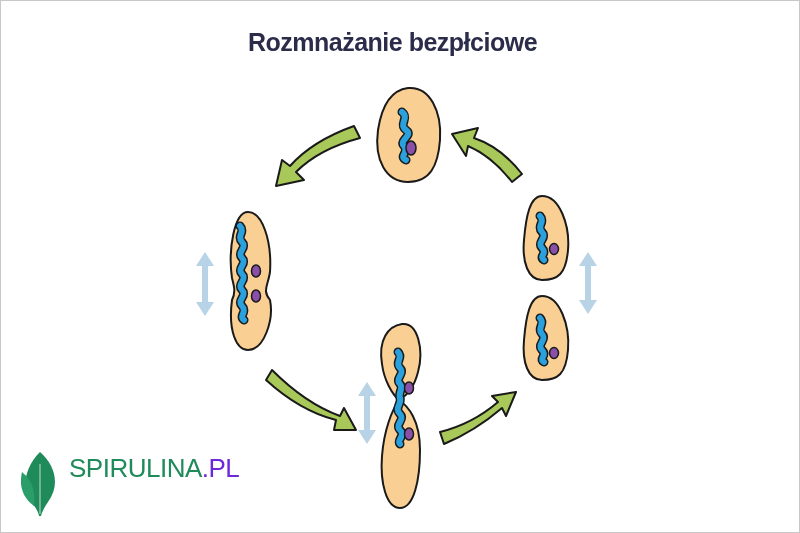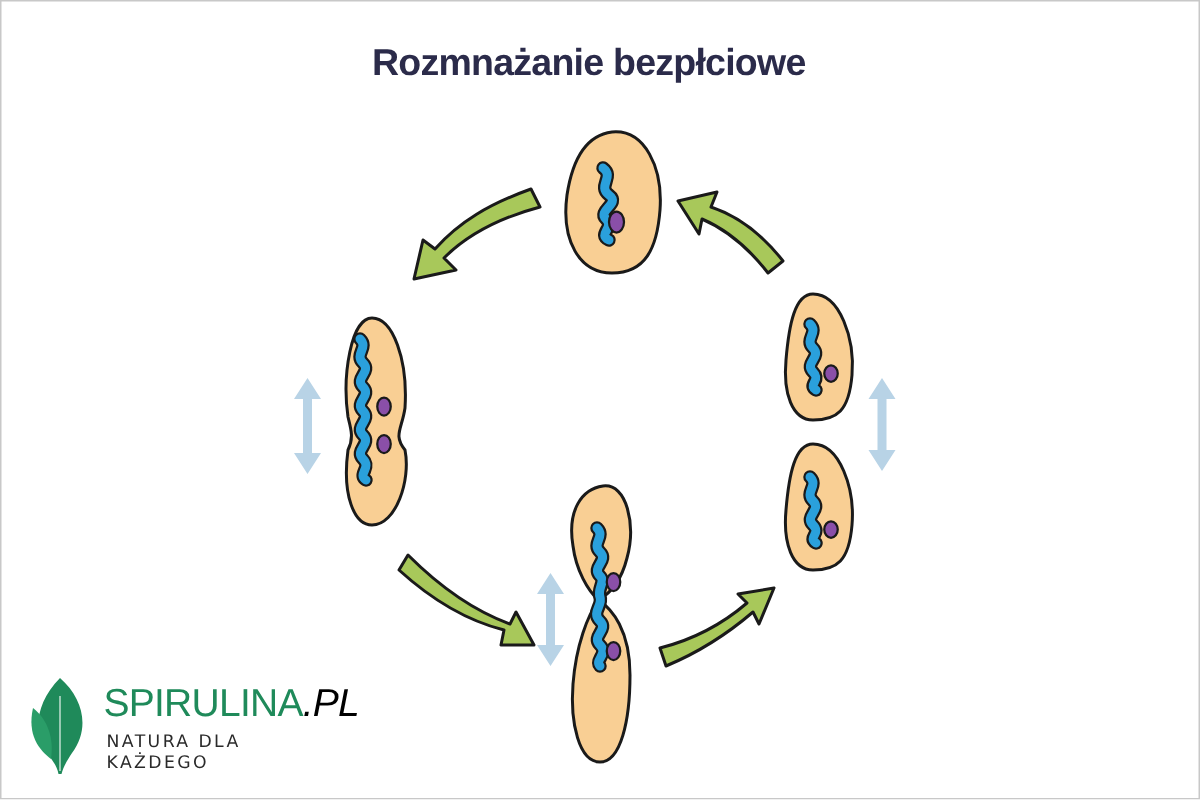--- a/index.html
+++ b/index.html
@@ -9,21 +9,21 @@
       position: absolute; top: 28px; left: 0; width: 785px; text-align: center;
       font-family: "Liberation Sans", sans-serif; font-weight: bold; font-size: 25px;
       color: #2b2b4a; letter-spacing: -0.5px;
     }
     svg.diagram { position: absolute; left: 0; top: 0; }
     .logo { position: absolute; left: 14px; top: 448px; width: 220px; height: 70px; }
     .logo-name {
       position: absolute; left: 55px; top: 5px;
       font-family: "Liberation Sans", sans-serif; font-size: 26px; color: #1f8a5a; letter-spacing: -0.5px;
     }
-    .logo-name .dark { color: #000000; font-style: italic; }
+    .logo-name .dark { color: #6d28d9; }
     .logo-tag {
       position: absolute; left: 57px; top: 39px;
       font-family: "DejaVu Sans", sans-serif; font-size: 11.5px; color: #2a2a2a; letter-spacing: 1.6px;
     }
   </style>
 </head>
 <body>
 
 <div class="frame"></div>
 
@@ -96,14 +96,13 @@
   </g>
 </svg>
 
 <div class="logo">
   <svg width="52" height="66" viewBox="0 0 52 66" style="position:absolute;left:0;top:2px;">
     <path d="M26,2 C42,16 46,36 34,52 C30,58 28,62 27,66 L25,66 C24,60 20,56 16,50 C8,38 10,18 26,2 Z" fill="#1f8a5a"></path>
     <path d="M8,22 C18,30 22,42 20,56 C12,50 4,40 8,22 Z" fill="#2a9d68"></path>
     <path d="M26,14 C26,30 26,50 26,64" stroke="#ffffff" stroke-width="1.2" fill="none" opacity="0.6"></path>
   </svg>
   <div class="logo-name"><span>SPIRULINA</span><span class="dark">.PL</span></div>
-  <div class="logo-tag">NATURA DLA KAŻDEGO</div>
 </div>
 
 </body></html>

